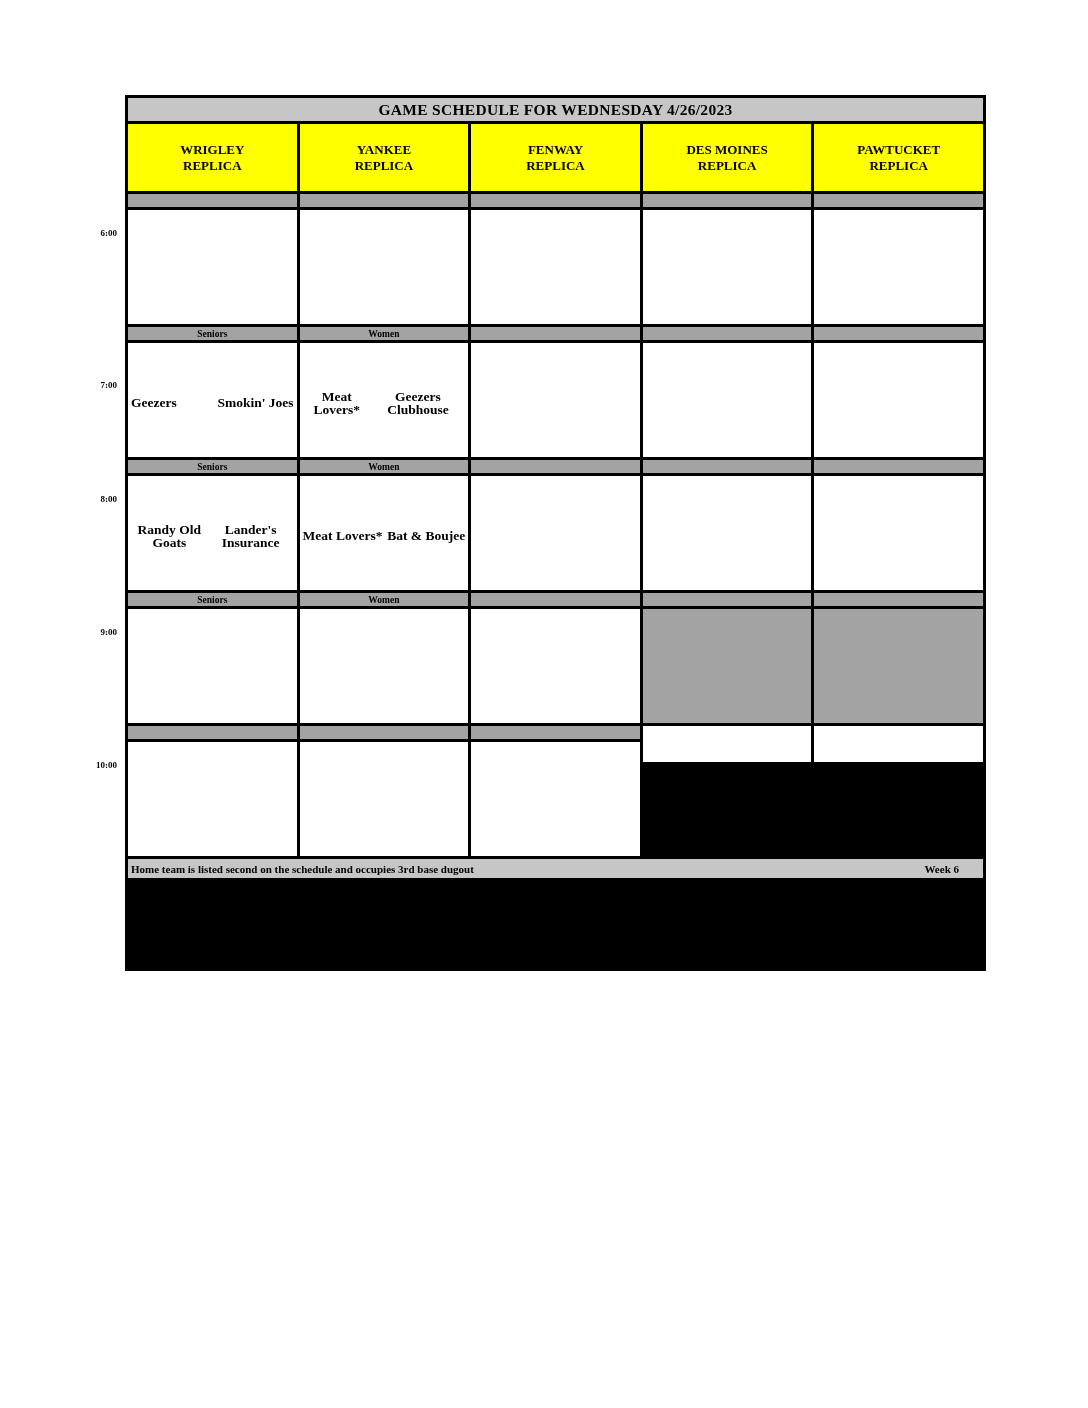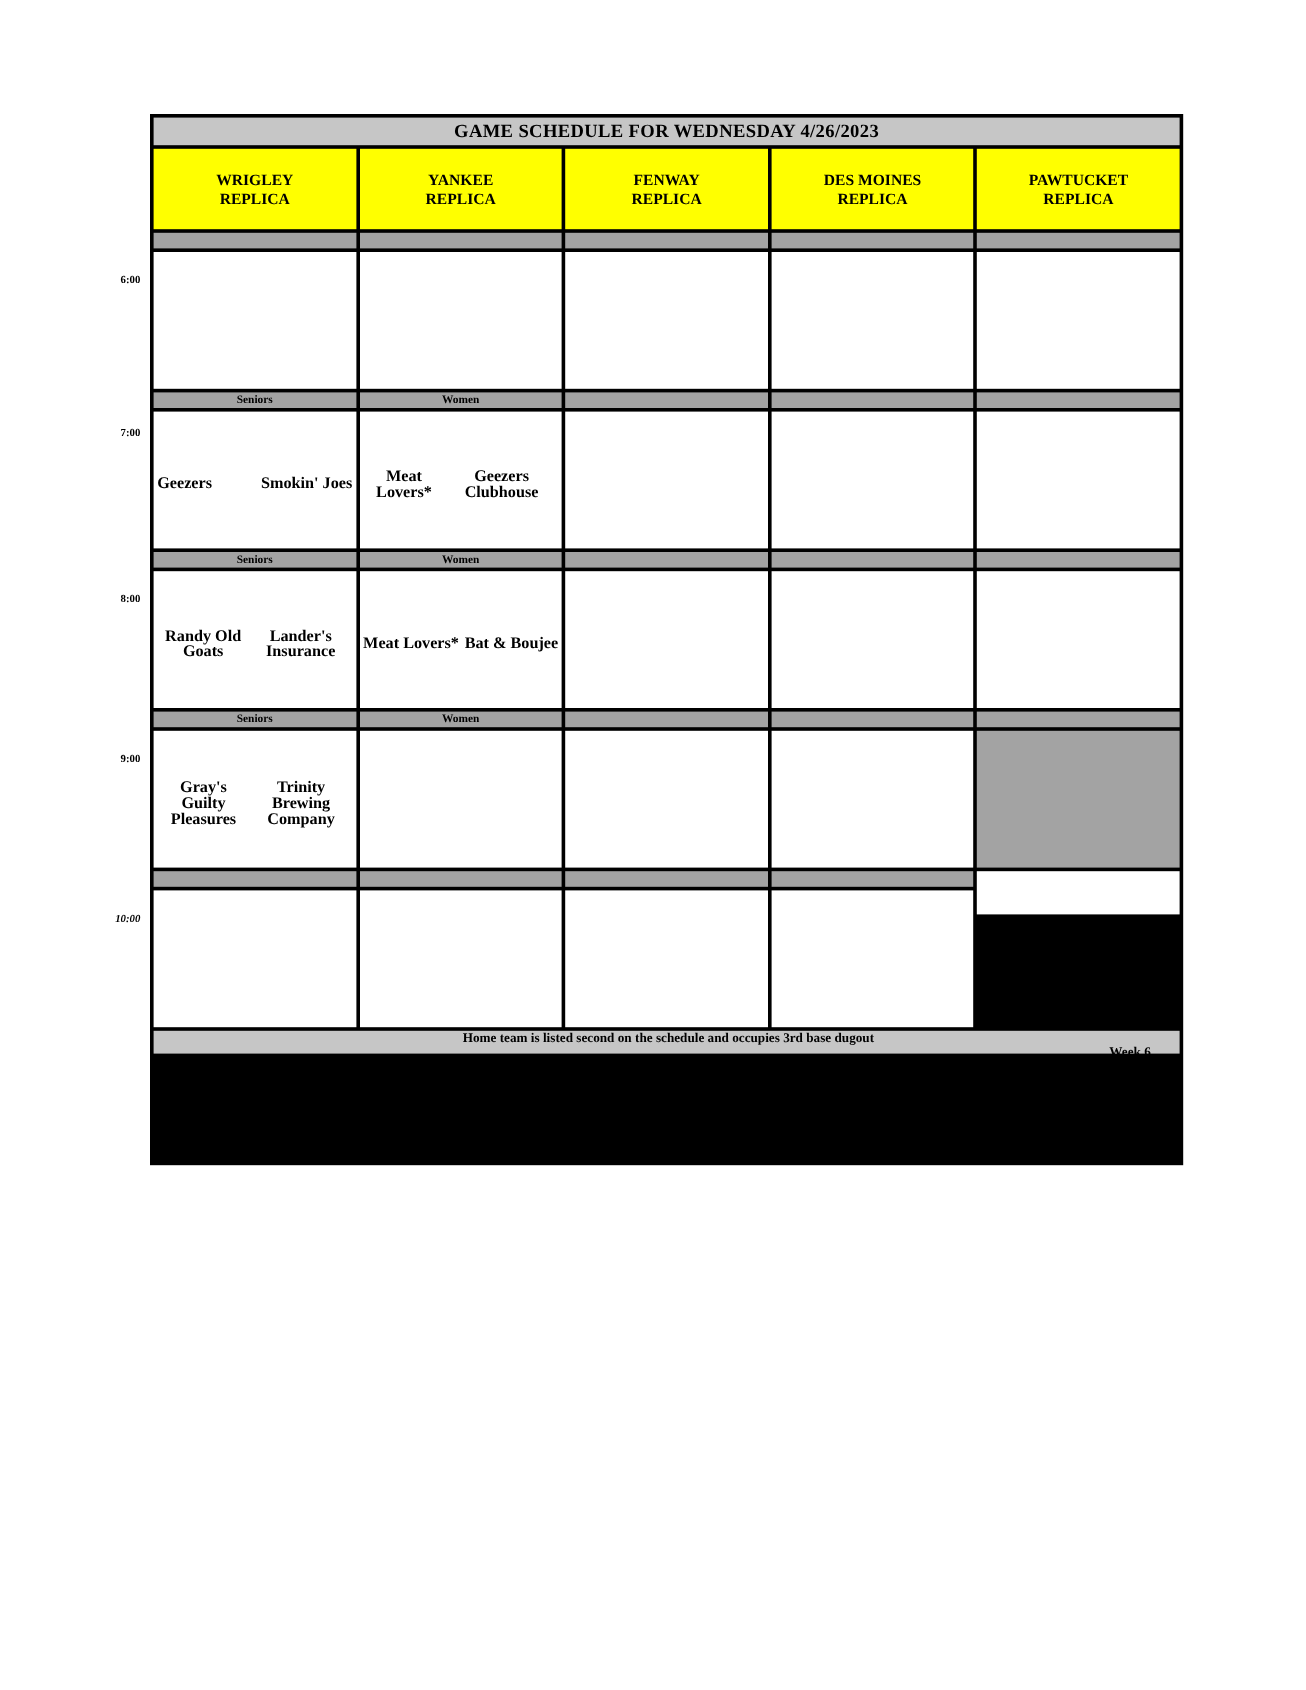--- a/index.html
+++ b/index.html
@@ -57,35 +57,34 @@
     text-align: center;
   }
   .team { line-height: 1; min-height: 14px; }
   .footer-row {
     grid-column: 1 / -1;
     background: #c6c6c6;
     display: flex; align-items: center;
     font-size: 11px; font-weight: bold;
     padding-left: 3px;
     white-space: nowrap;
-    flex-direction: column;
   }
   .week { margin-left: auto; margin-right: 24px; }
 </style>
 </head>
 <body>
 
 <div class="page">
 
   <div class="time-rail">
       <div class="time-label" style="top: 228px;">6:00</div>
-      <div class="time-label" style="top: 355px;">7:00</div>
+      <div class="time-label" style="top: 380px;">7:00</div>
       <div class="time-label" style="top: 494px;">8:00</div>
       <div class="time-label" style="top: 627px;">9:00</div>
-      <div class="time-label" style="top: 760px; font-style: italic;">10:00</div>
+      <div class="time-label" style="top: 760px;">10:00</div>
     </div>
 
   <div class="schedule">
     <div class="title-row">GAME SCHEDULE FOR WEDNESDAY 4/26/2023</div>
 
     <div class="field-cell">
         <span>WRIGLEY</span>
         <span>REPLICA</span>
       </div>
       <div class="field-cell">
@@ -177,24 +176,20 @@
       </div>
       <div class="game-cell">
         <div class="team"></div>
         <div class="team"></div>
       </div>
       <div class="strip-cell">Seniors</div>
       <div class="strip-cell">Women</div>
       <div class="strip-cell"></div>
       <div class="strip-cell"></div>
       <div class="strip-cell"></div>
-      <div class="game-cell">
-        <div class="team">Gray's Guilty Pleasures</div>
-        <div class="team">Trinity Brewing Company</div>
-      </div>
       <div class="game-cell">
         <div class="team"></div>
         <div class="team"></div>
       </div>
       <div class="game-cell">
         <div class="team"></div>
         <div class="team"></div>
       </div>
       <div class="game-cell">
         <div class="team"></div>

